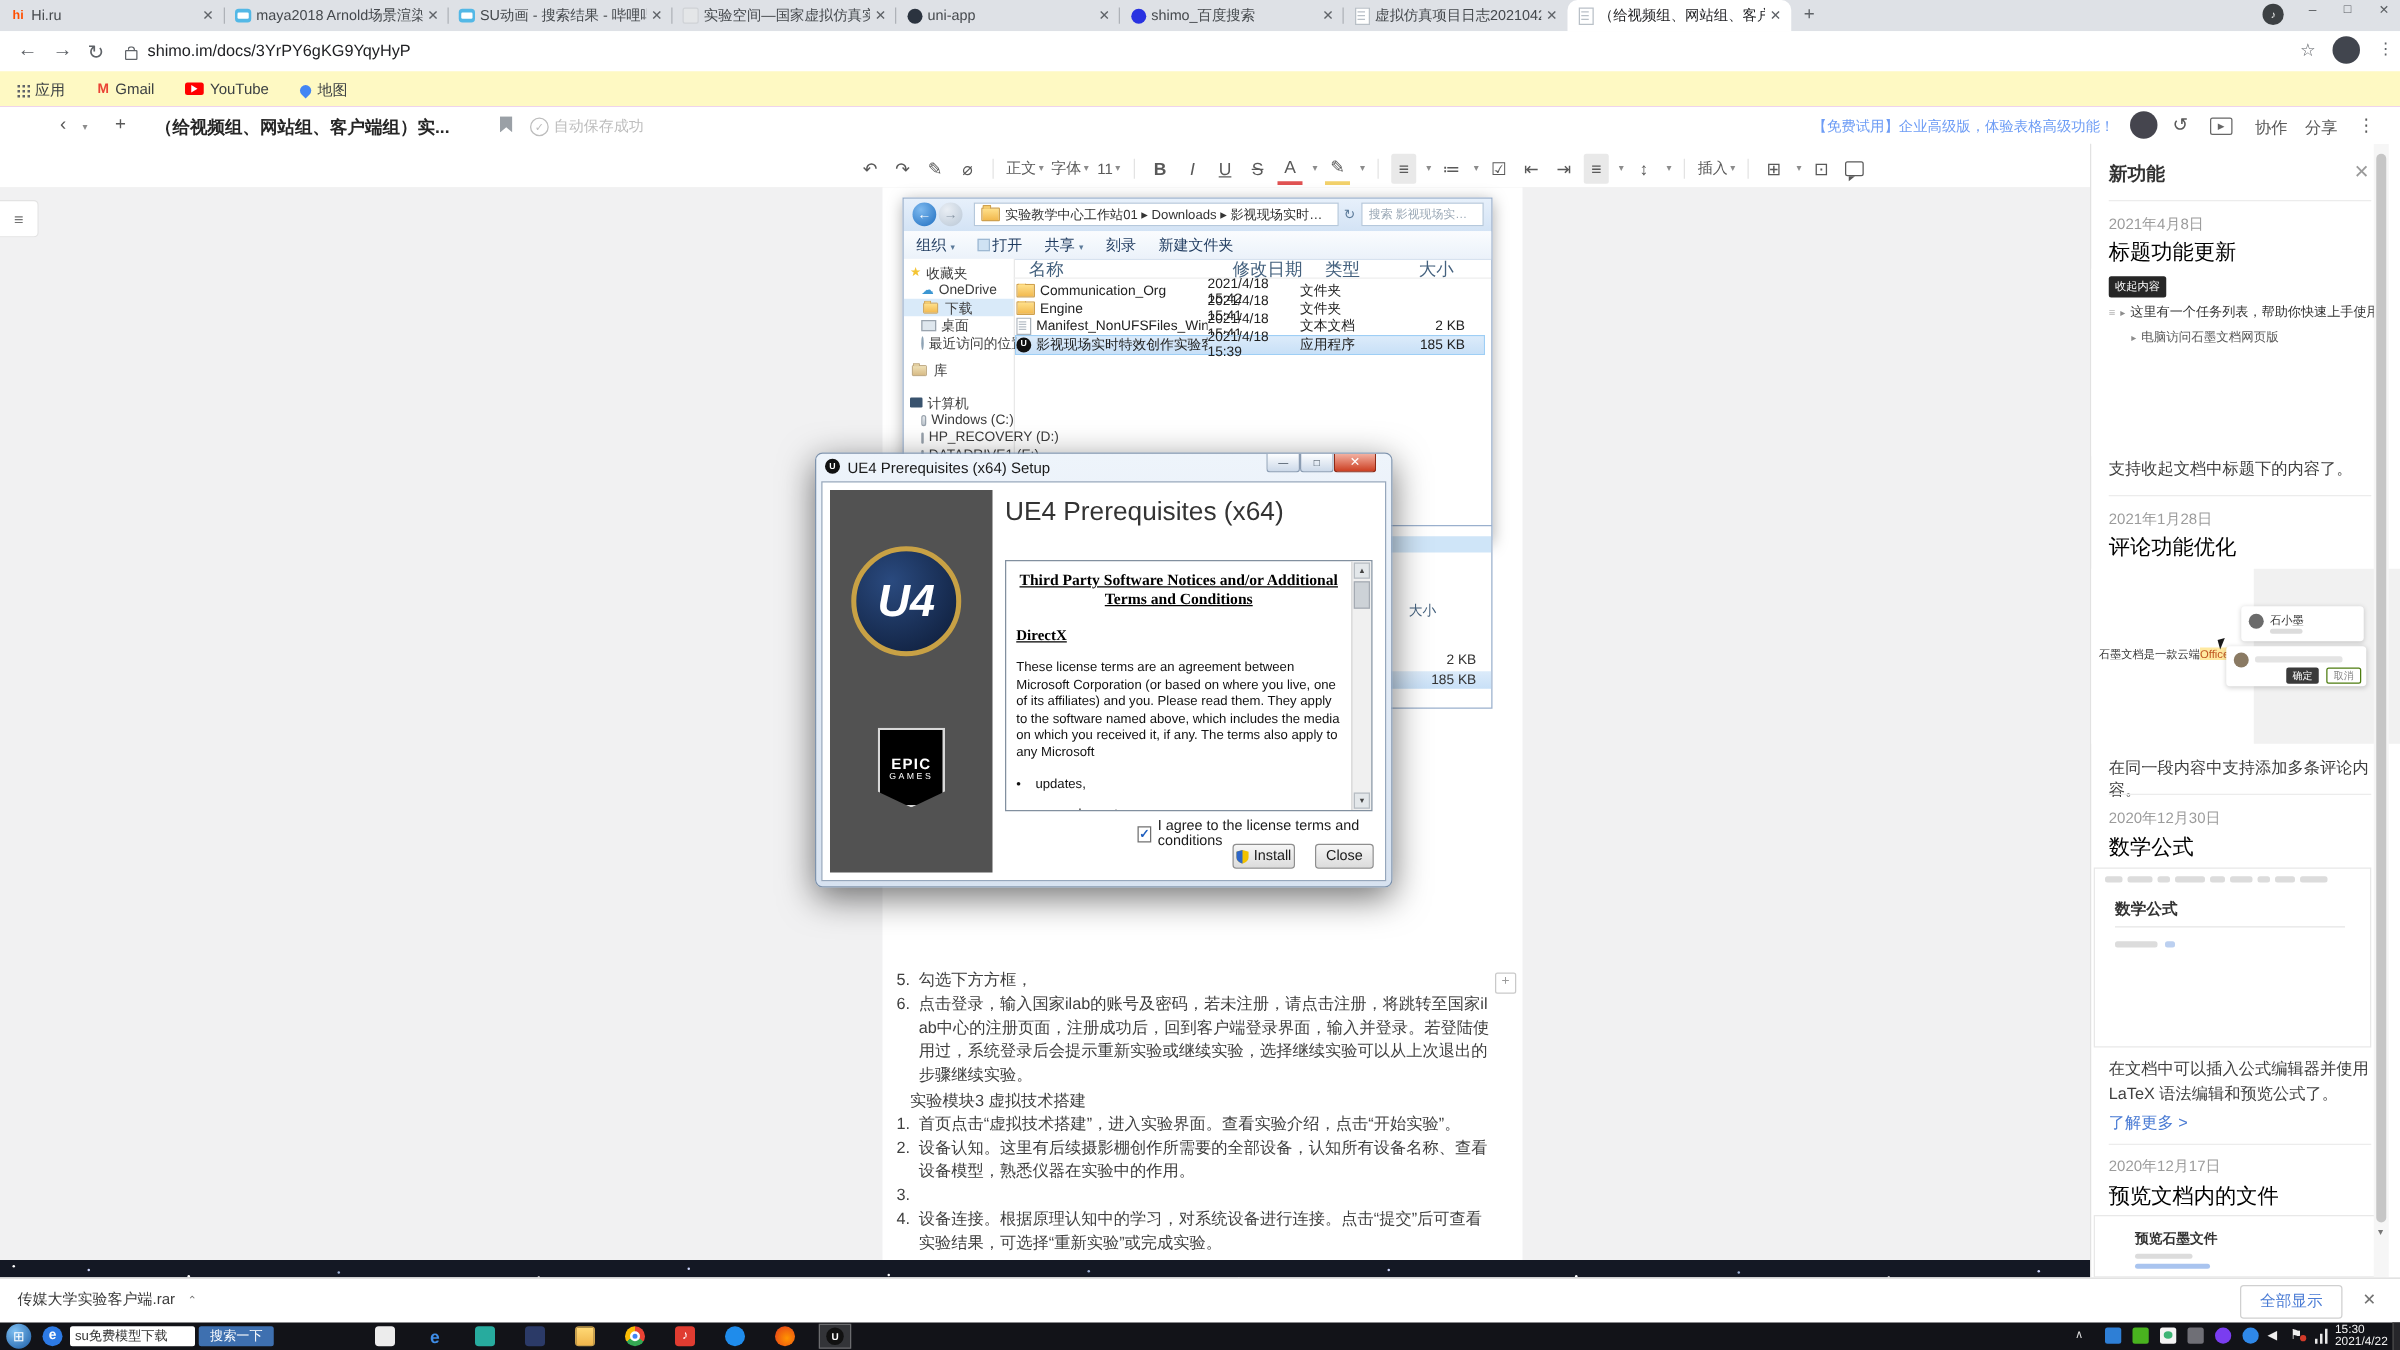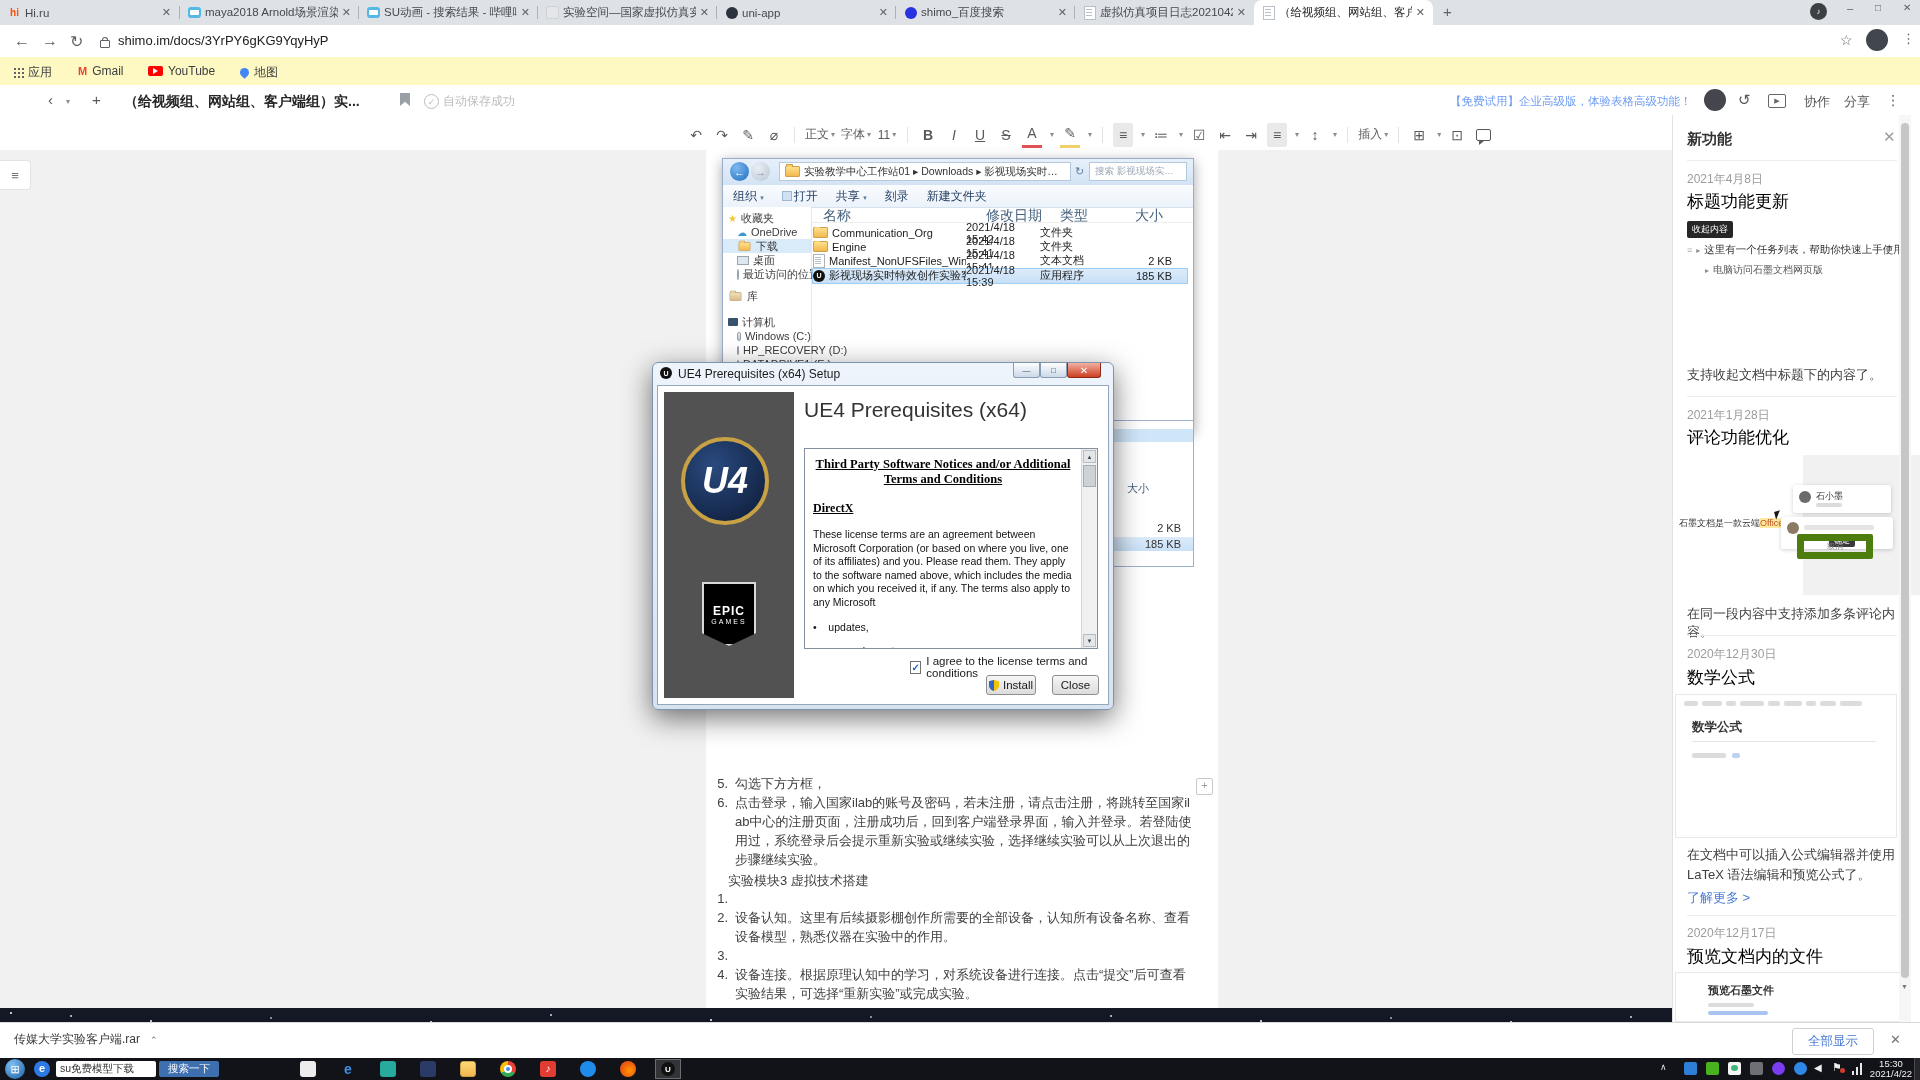--- a/index.html
+++ b/index.html
@@ -304,20 +304,21 @@
     <span class="num">6.</span>
     <div class="txt" style="width:462px">点击登录，输入国家ilab的账号及密码，若未注册，请点击注册，将跳转至国家ilab中心的注册页面，注册成功后，回到客户端登录界面，输入并登录。若登陆使用过，系统登录后会提示重新实验或继续实验，选择继续实验可以从上次退出的步骤继续实验。</div>
   </div>
 </div>
 <div class="abs doctext" style="left:706px;top:871px;width:512px;z-index:1">
   <div style="padding-left:22px">实验模块3 虚拟技术搭建</div>
 </div>
 <div class="abs doctext" style="left:706px;top:889px;width:512px;height:121px;z-index:1;overflow:hidden">
   <div class="lrow">
     <span class="num">1.</span>
+    <div class="txt">首页点击“虚拟技术搭建”，进入实验界面。查看实验介绍，点击“开始实验”。</div>
   </div>
   <div class="lrow">
     <span class="num">2.</span>
     <div class="txt">设备认知。这里有后续摄影棚创作所需要的全部设备，认知所有设备名称、查看设备模型，熟悉仪器在实验中的作用。</div>
   </div>
   <div class="lrow">
     <span class="num">3.</span>
   </div>
   <div class="lrow">
     <span class="num">4.</span>
@@ -527,21 +528,21 @@
     <span class="abs nw" style="left:6px;top:62px;font-size:9px;color:#333"><span>石墨文档是一款云端</span><span style="background:#ffe9a0;color:#c05621">Office</span><span>办公软件</span></span>
     <div class="abs" style="left:120px;top:30px;width:98px;height:28px;background:#fff;border-radius:3px;box-shadow:0 1px 4px rgba(0,0,0,.18)">
       <div class="abs" style="left:6px;top:6px;width:12px;height:12px;border-radius:50%;background:#6b6b6b"></div>
       <span class="abs" style="left:23px;top:5px;font-size:9px;color:#333">石小墨</span>
       <div class="gbar" style="left:23px;top:18px;width:26px;height:4px"></div>
     </div>
     <div class="abs" style="left:108px;top:62px;width:112px;height:32px;background:#fff;border-radius:3px;box-shadow:0 1px 4px rgba(0,0,0,.18)">
       <div class="abs" style="left:6px;top:5px;width:12px;height:12px;border-radius:50%;background:#8a7a63"></div>
       <div class="gbar" style="left:23px;top:8px;width:70px;height:5px;background:#e4e4e4"></div>
       <span class="abs" style="right:38px;top:17px;background:#3a3a3a;color:#fff;font-size:8px;padding:1px 5px;border-radius:2px">确定</span>
-      <span class="abs" style="right:20px;top:17px;border:7px solid #4d7c0f;color:#888;font-size:8px;padding:0 23px;border-radius:2px">取消</span>
+      <span class="abs" style="right:4px;top:17px;border:1px solid #4d7c0f;color:#888;font-size:8px;padding:0 5px;border-radius:2px">取消</span>
     </div>
     <div class="abs" style="left:102px;top:56px;width:0;height:0;border-top:8px solid #1a1a1a;border-right:6px solid transparent;transform:rotate(-15deg)"></div>
   </div>
   <span class="abs pcap" style="left:14px;top:490px">在同一段内容中支持添加多条评论内容。</span>
   <div class="phr" style="top:520px"></div>
 
   <span class="abs pdate" style="left:14px;top:531px">2020年12月30日</span>
   <span class="abs ptitle" style="left:14px;top:551px">数学公式</span>
   <div class="abs" style="left:2px;top:579px;width:222px;height:144px;background:#fff;border:1px solid #e8e8e8;box-sizing:border-box">
     <div style="display:flex;gap:4px;padding:6px 8px">
@@ -624,18 +625,18 @@
   <div class="trayico" style="left:1772px;border-radius:50%;background:#7a3df0"></div>
   <div class="trayico" style="left:1794px;border-radius:50%;background:#2f88e8"></div>
   <span class="abs" style="left:1814px;top:4px;color:#eee;font-size:10px">◀</span>
   <span class="abs" style="left:1832px;top:3px;color:#eee;font-size:11px">⚑</span>
   <span class="abs" style="left:1840px;top:10px;width:5px;height:5px;border-radius:50%;background:#d23b2a"></span>
   <div class="abs" style="left:1852px;top:4px;width:12px;height:13px">
     <span class="sigbar" style="left:0;height:4px"></span>
       <span class="sigbar" style="left:4px;height:8px"></span>
       <span class="sigbar" style="left:8px;height:12px"></span>
   </div>
-  <div class="abs" style="left:1868px;top:0;width:46px;height:22px;display:flex;flex-direction:column;align-items:center;justify-content:center;color:#f0f0f0;font-size:9.5px;line-height:10px">
+  <div class="abs" style="left:1868px;top:0;width:46px;height:22px;display:flex;flex-direction:column;align-items:flex-start;justify-content:center;color:#f0f0f0;font-size:9.5px;line-height:10px">
     <span>15:30</span>
     <span>2021/4/22</span>
   </div>
   <div class="abs" style="left:1914px;top:0;width:6px;height:22px;background:#26262a;border-left:1px solid #4a4a4a;box-sizing:border-box"></div>
 </div>
 
 </body></html>

